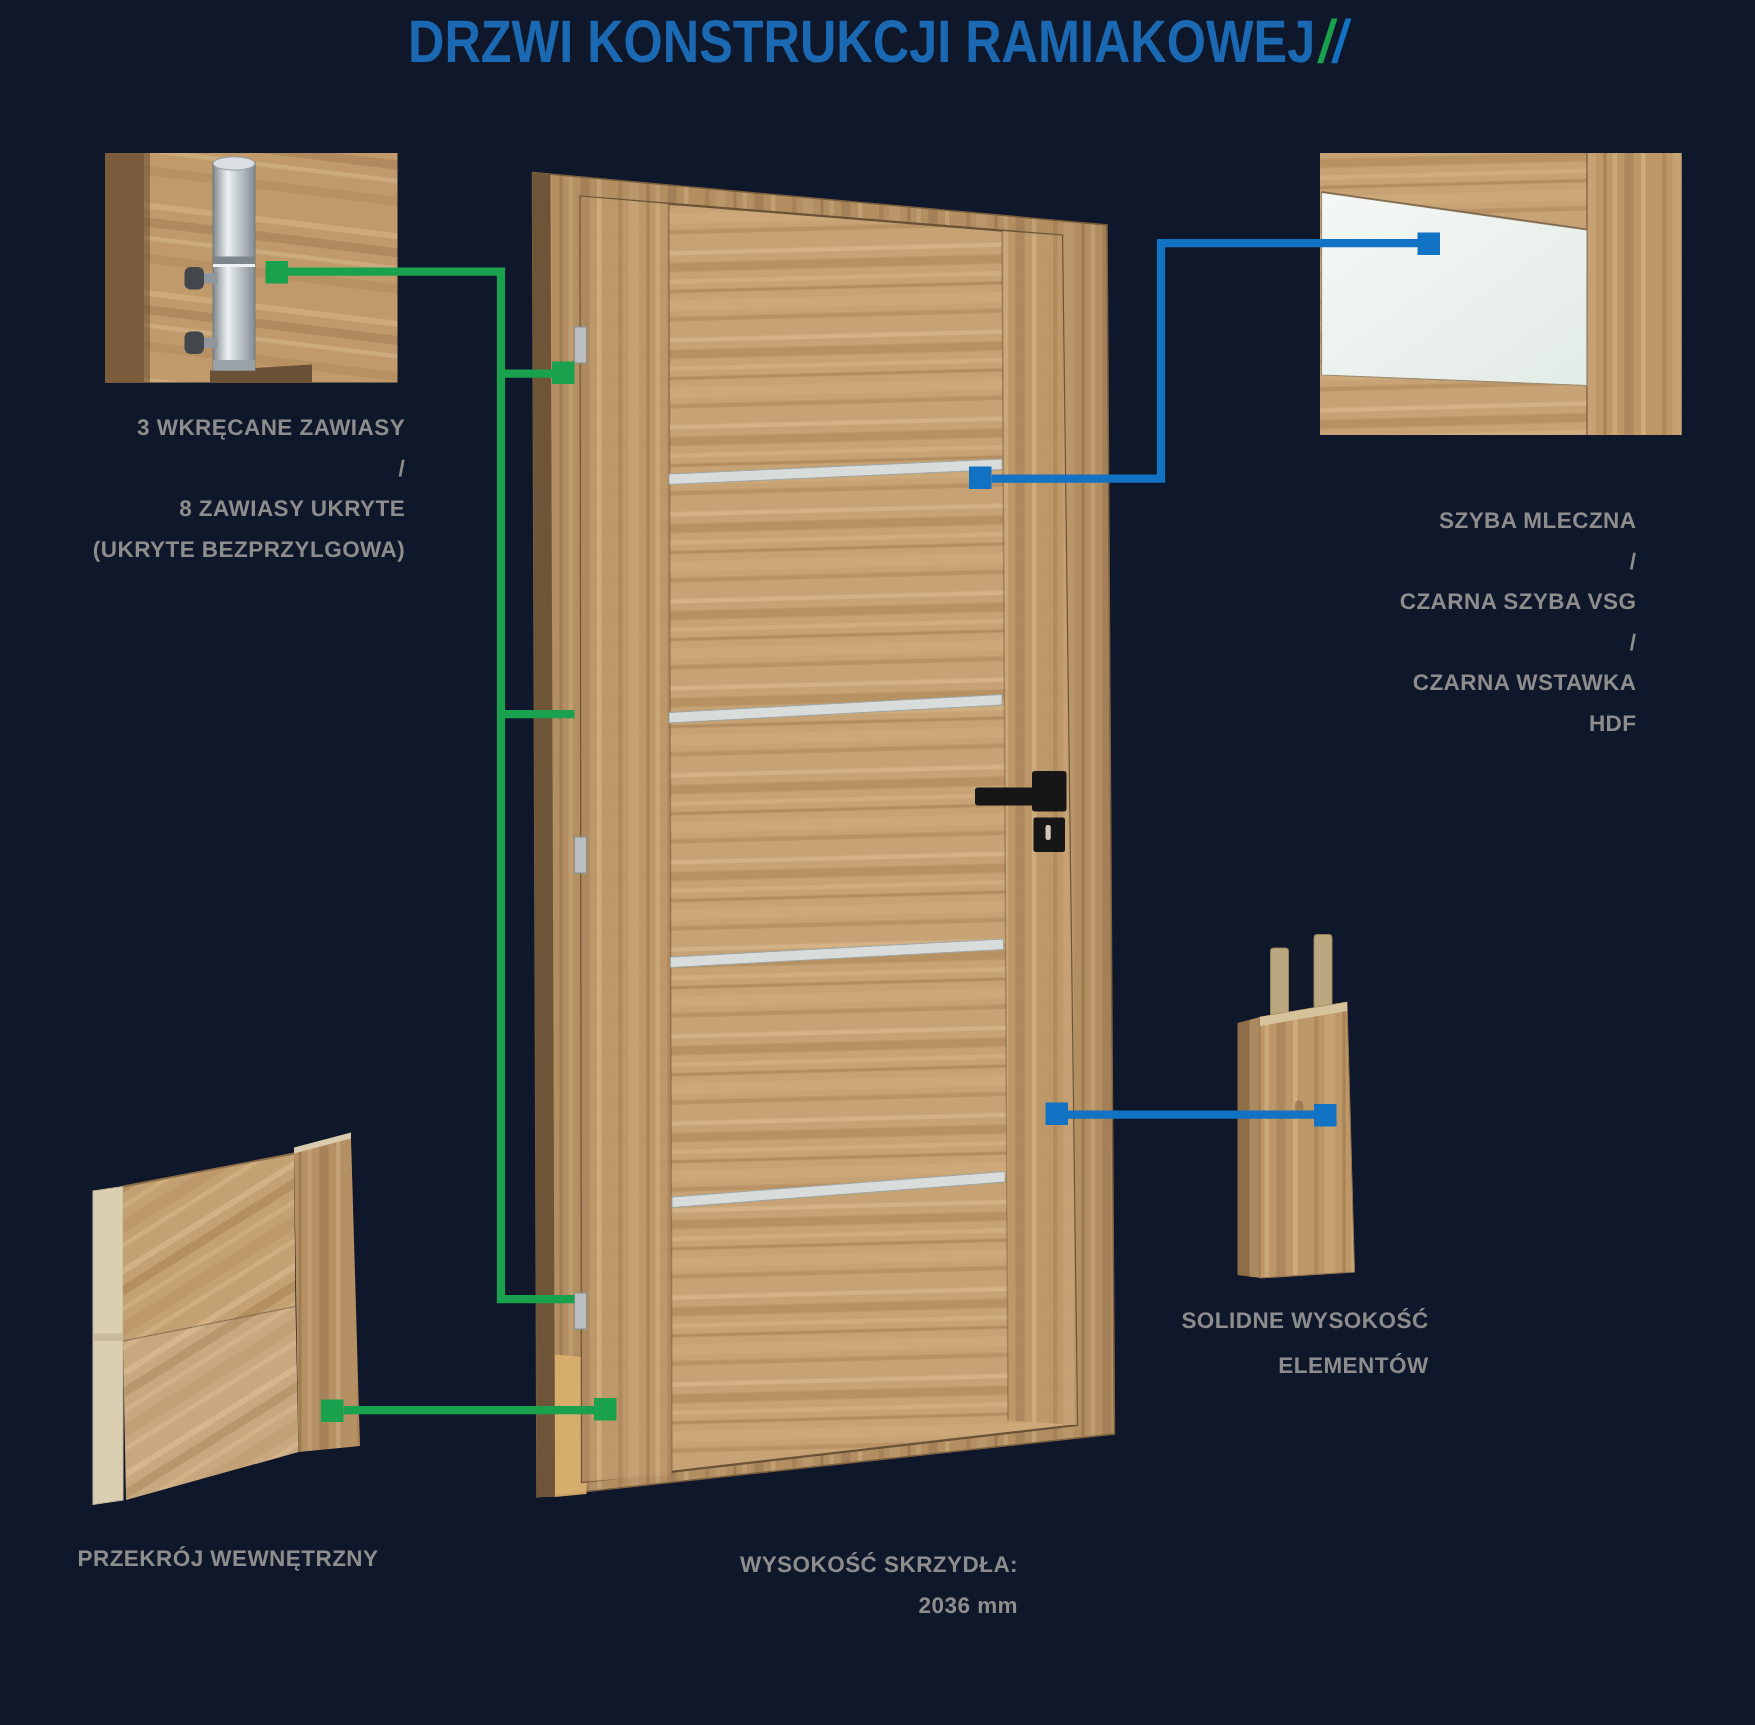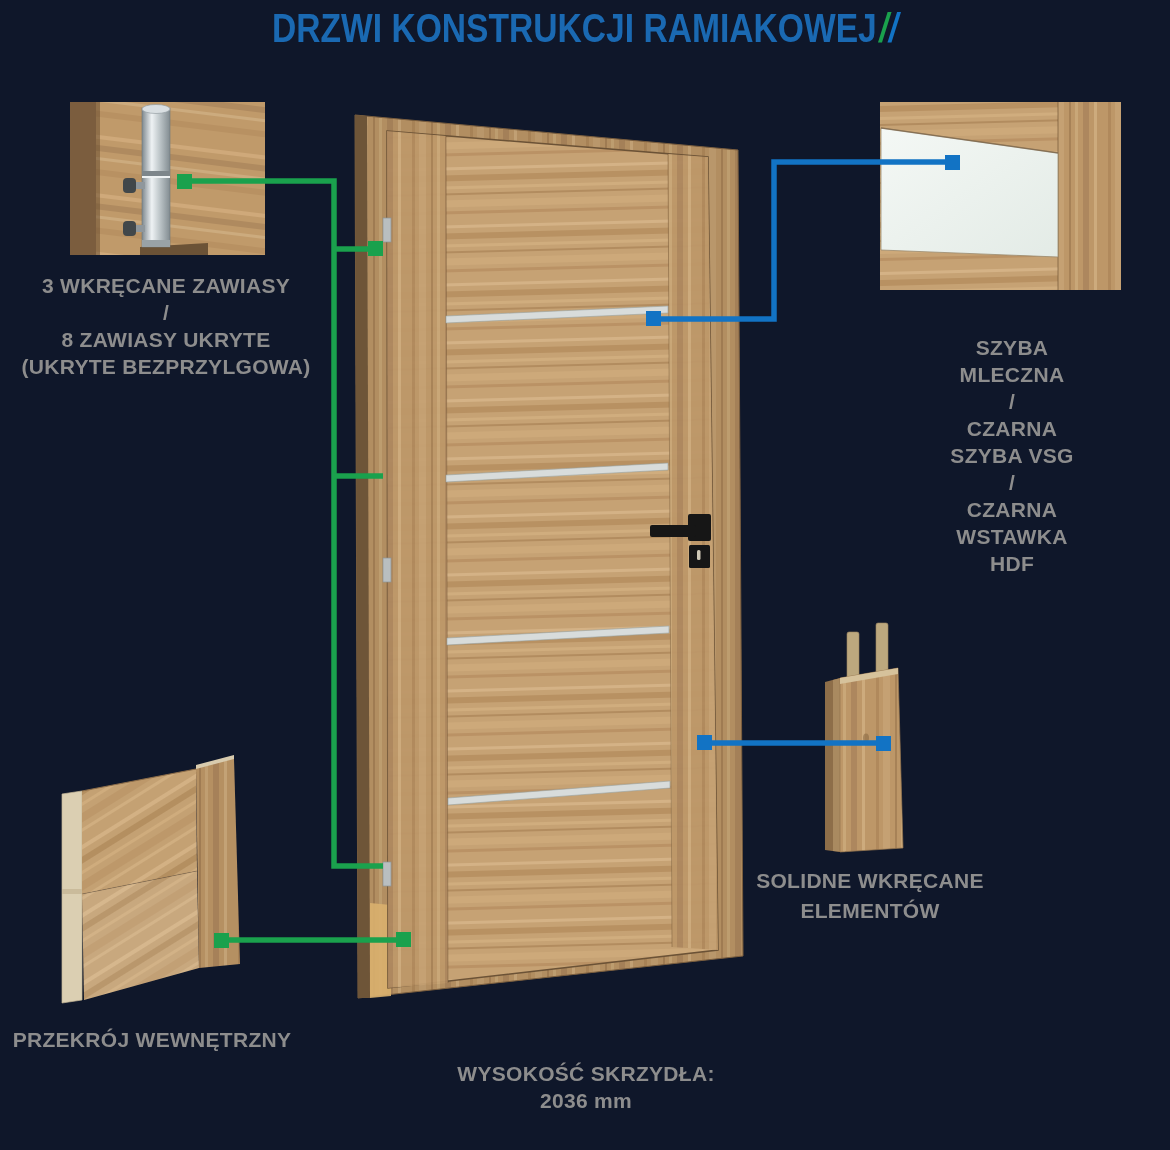--- a/index.html
+++ b/index.html
@@ -1,20 +1,20 @@
 <!DOCTYPE html>
 <html style="--green: #1aa14d; --blue: #1273c4; --title: #1a69b2; --gray: #8d8d8d;"><head>
 <meta charset="utf-8">
 <style>
   html,body{margin:0;padding:0;background:#ffffff;}
   #canvas{position:relative;width:1170px;height:1150px;background:#0f172a;overflow:hidden;
           font-family:"Liberation Sans","DejaVu Sans",sans-serif;}
   #art{position:absolute;left:0;top:0;width:1170px;height:1150px;}
-  .cap{position:absolute;transform:translateX(-50%);text-align:center;
-       color:var(--gray);font-weight:bold;font-size:21px;line-height:27px;letter-spacing:.3px;}
+  .cap{position:absolute;transform:translateX(-50%);text-align:right;
+       color:var(--gray);font-weight:bold;font-size:15px;line-height:27px;letter-spacing:.3px;}
   .cap .sep{display:block;}
   #title{position:absolute;left:585px;top:6px;transform:translateX(-50%) scaleX(.84);
          font-weight:bold;font-size:40px;line-height:44px;letter-spacing:0;
          color:var(--title);white-space:nowrap;}
   #title .sl1{color:var(--green);font-style:italic;margin-left:3px;}
   #title .sl2{color:var(--blue);font-style:italic;}
   .ln-g{stroke:var(--green);stroke-width:5.5;fill:none;}
   .ln-b{stroke:var(--blue);stroke-width:5.5;fill:none;}
   .mk-g{fill:var(--green);}
   .mk-b{fill:var(--blue);}
@@ -191,22 +191,22 @@
     <div>CZARNA SZYBA VSG</div>
     <div class="sep">/</div>
     <div>CZARNA WSTAWKA HDF</div>
   </div>
 
   <div class="cap" style="left:152px;top:1026px;">
     <div>PRZEKRÓJ WEWNĘTRZNY</div>
   </div>
 
   <div class="cap" style="left:870px;top:866px;line-height:30px;">
-    <div>SOLIDNE WKRĘCANE</div>
+    <div>SOLIDNE WYSOKOŚĆ</div>
     <div>ELEMENTÓW</div>
   </div>
 
-  <div class="cap" style="left:586px;top:1030px;margin-top:30px;">
+  <div class="cap" style="left:586px;top:1030px;">
     <div>WYSOKOŚĆ SKRZYDŁA:</div>
     <div>2036 mm</div>
   </div>
 
 </div>
 
 </body></html>

